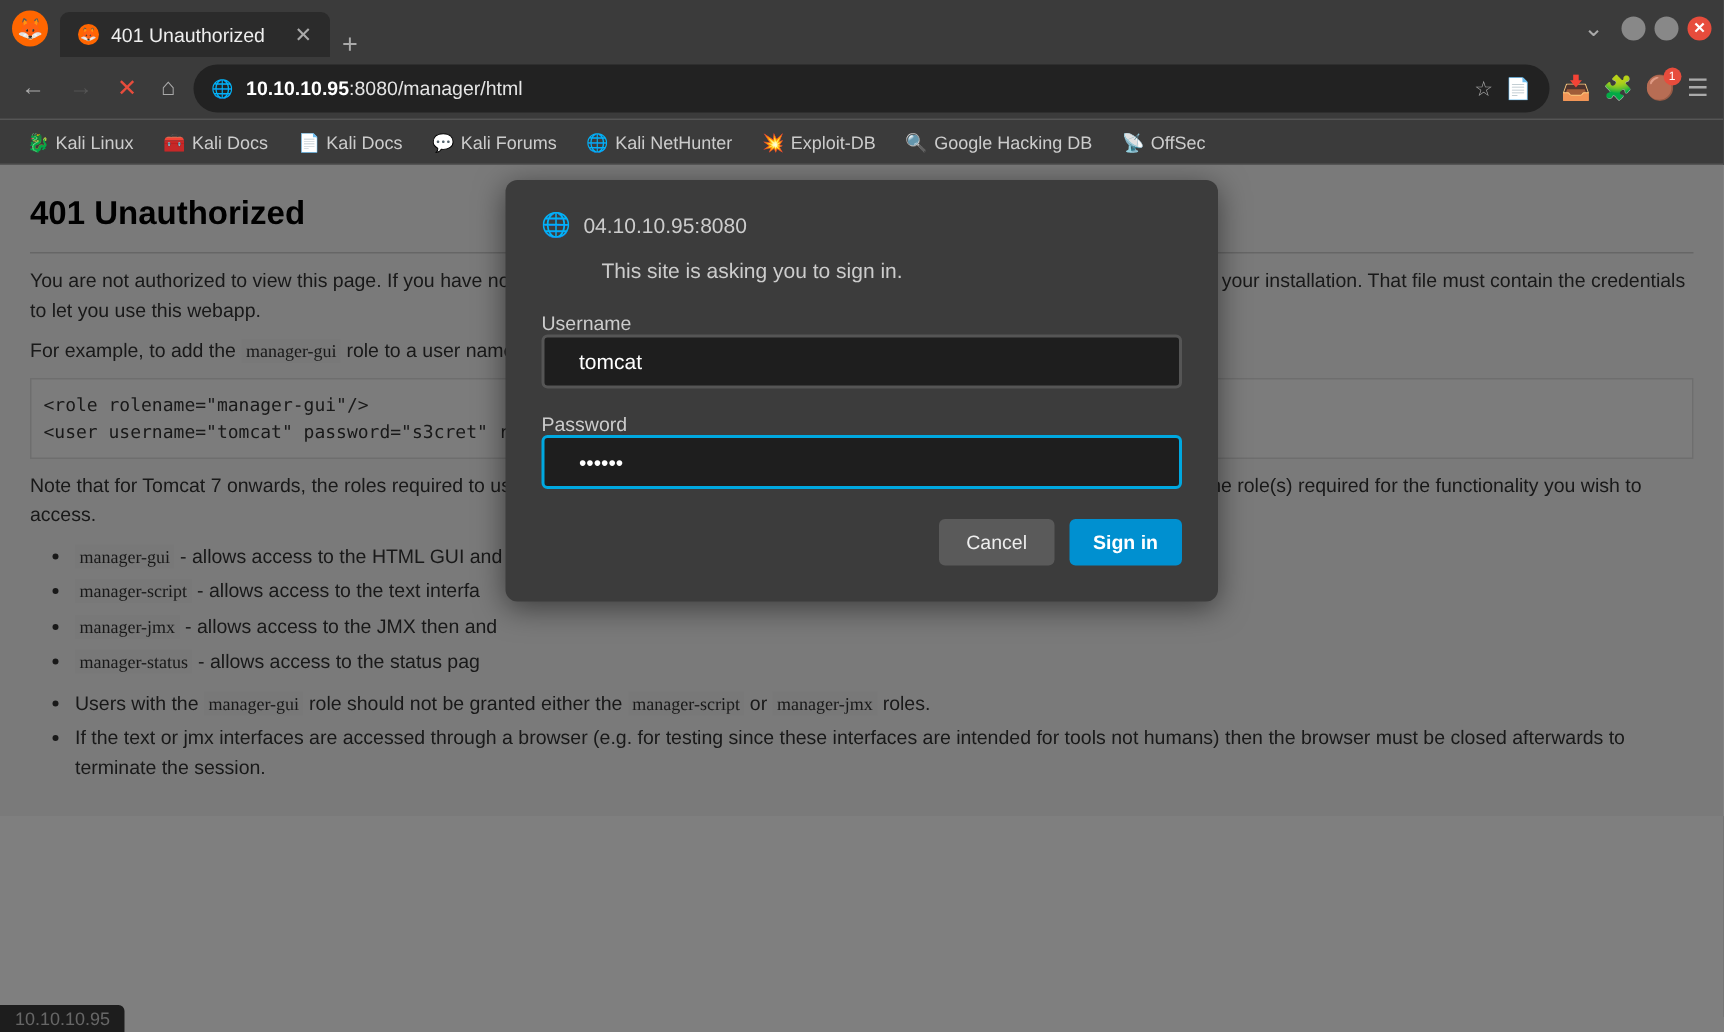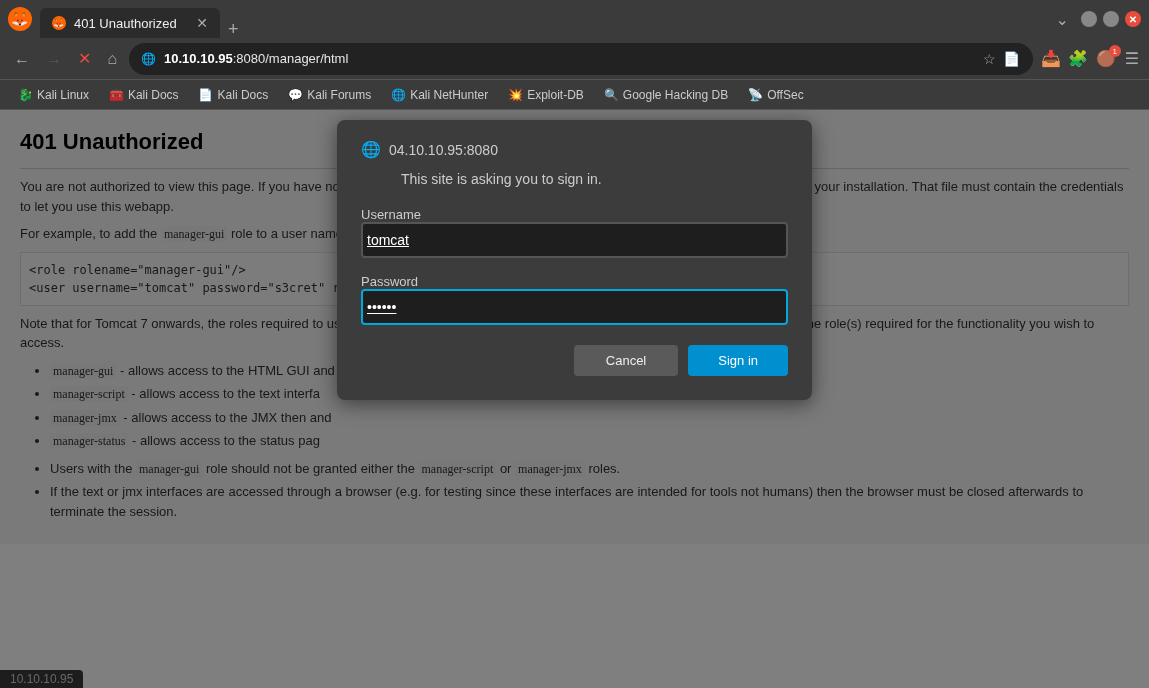--- a/index.html
+++ b/index.html
@@ -61,25 +61,25 @@
     
     .overlay { position: absolute; top: 0; left: 0; width: 100%; height: 100%; background: rgba(0,0,0,0.5); display: flex; align-items: flex-start; justify-content: center; padding-top: 10px; z-index: 100; }
 
     
     .auth-dialog { background: #3c3c3c; border-radius: 8px; width: 475px; padding: 20px 24px 24px; box-shadow: 0 4px 20px rgba(0,0,0,0.5); }
     .dialog-header { display: flex; align-items: center; gap: 8px; margin-bottom: 12px; }
     .dialog-globe-icon { color: #aaa; font-size: 16px; }
     .dialog-domain { color: #ccc; font-size: 14px; font-weight: 500; }
     .dialog-subtitle { color: #ccc; font-size: 14px; margin-bottom: 20px; margin-left: 40px; }
     .dialog-field-label { color: #ccc; font-size: 13px; margin-bottom: 6px; }
-    .dialog-input { width: 100%; background: #1e1e1e; border: 2px solid #555; border-radius: 4px; padding: 8px 4px; color: #fff; font-size: 14px; outline: none; margin-bottom: 16px; text-decoration: underline; }
+    .dialog-input { width: 100%; background: #1e1e1e; border: 2px solid #555; border-radius: 4px; padding: 8px 23px; color: #fff; font-size: 14px; outline: none; margin-bottom: 16px; }
     .dialog-input.active { border-color: #00a8e0; }
     .dialog-buttons { display: flex; justify-content: flex-end; gap: 10px; margin-top: 4px; }
-    .btn-cancel { background: #5a5a5a; color: #eee; border: none; padding: 8px 32px; border-radius: 4px; cursor: pointer; font-size: 13px; }
-    .btn-signin { background: #0090d0; color: #fff; border: none; padding: 8px 30px; border-radius: 4px; cursor: pointer; font-size: 13px; }
+    .btn-cancel { background: #5a5a5a; color: #eee; border: none; padding: 8px 18px; border-radius: 4px; cursor: pointer; font-size: 13px; }
+    .btn-signin { background: #0090d0; color: #fff; border: none; padding: 8px 16px; border-radius: 4px; cursor: pointer; font-size: 13px; font-weight: bold; }
 
     
     .status-bar { position: absolute; bottom: 0; left: 0; background: #3b3b3b; color: #ccc; font-size: 12px; padding: 2px 10px; border-top-right-radius: 4px; }
   </style>
 </head>
 <body>
 
 <div class="browser-chrome">
 
   <div class="title-bar">

